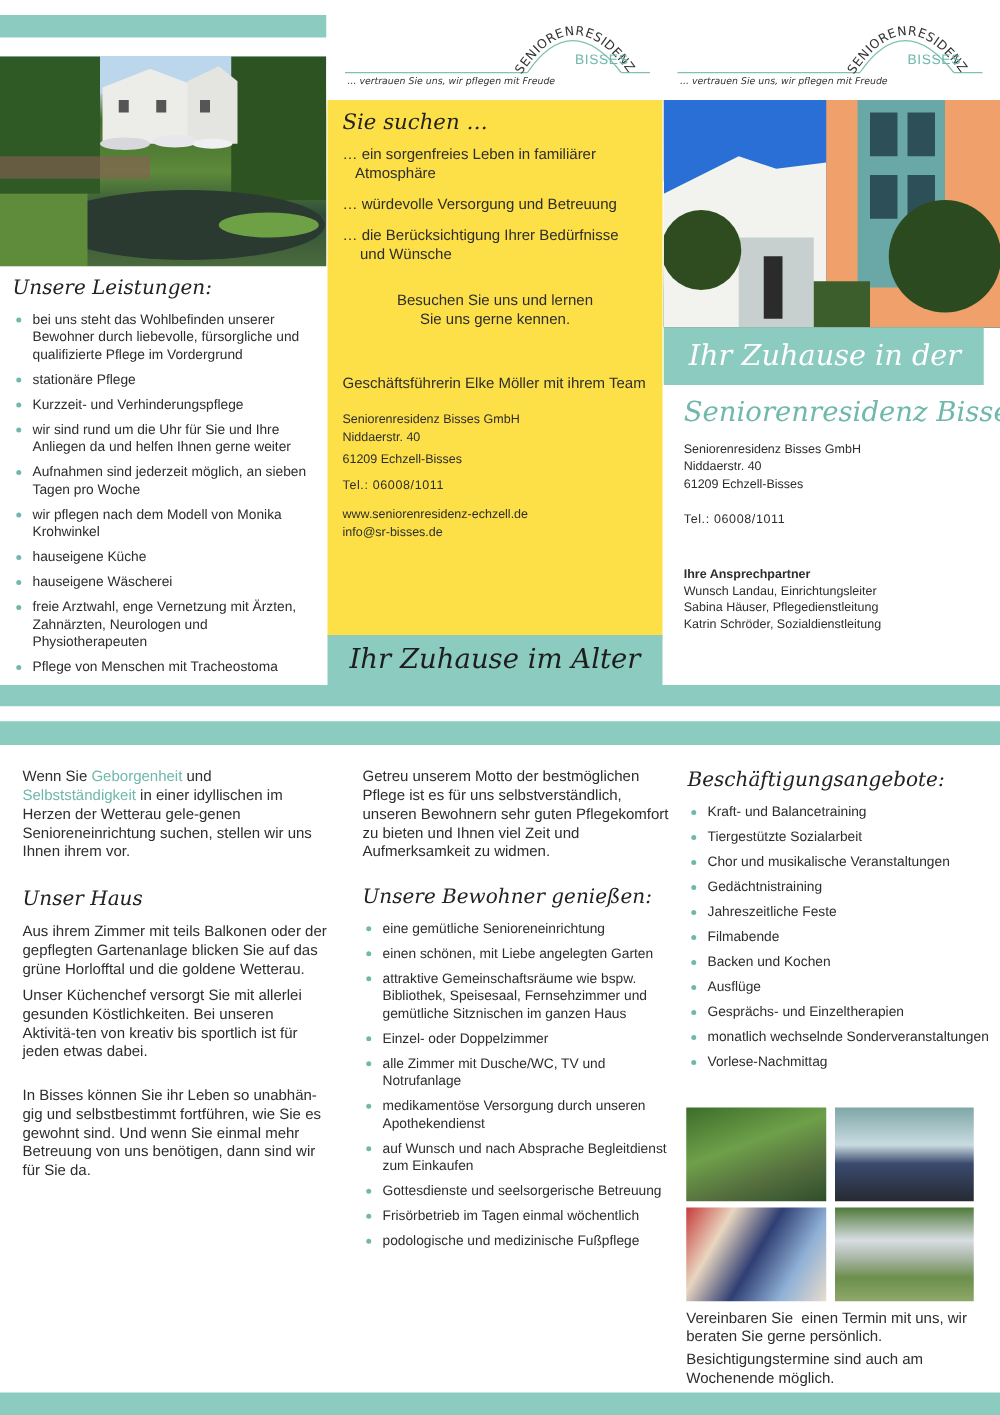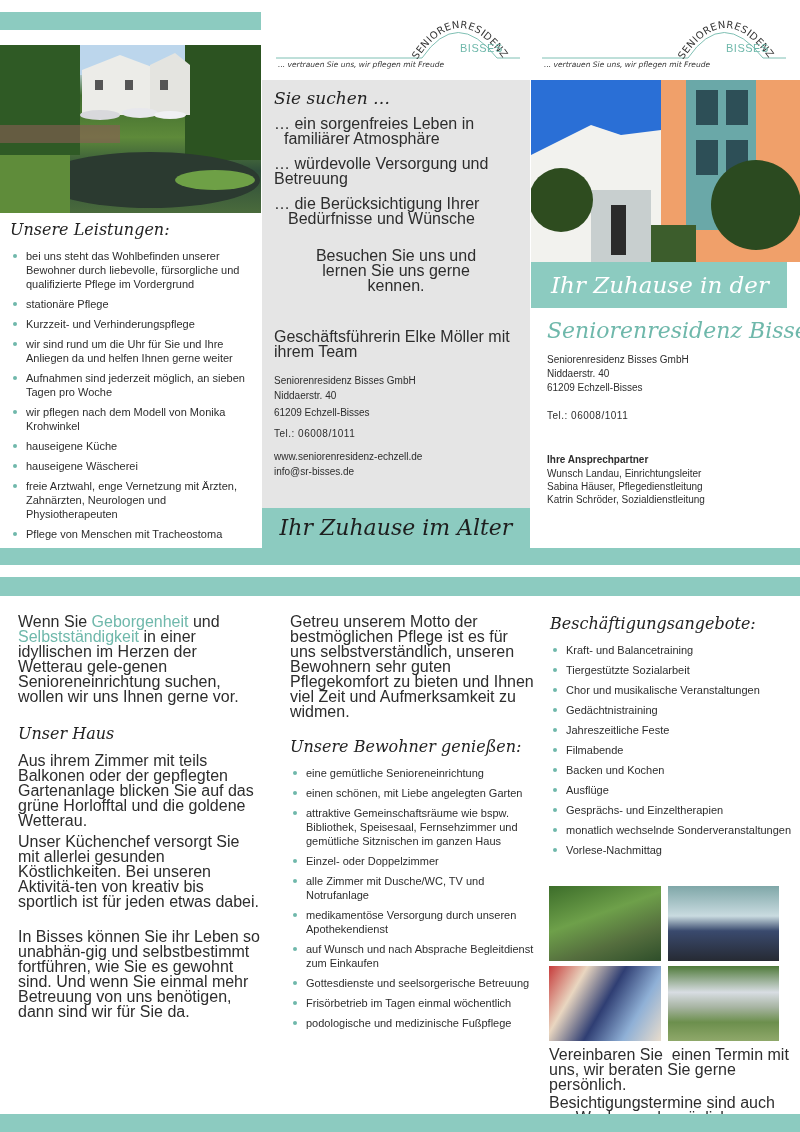--- a/index.html
+++ b/index.html
@@ -1,22 +1,22 @@
 <!DOCTYPE html>
 <html><head>
 <meta charset="utf-8">
 <style>
   * { box-sizing: border-box; margin: 0; padding: 0; }
   html, body { width: 800px; height: 1132px; background: #ffffff; overflow: hidden; }
   body { position: relative; font-family: "Liberation Sans", "DejaVu Sans", sans-serif; color: #2b2b2b; }
   .abs { position: absolute; }
   .teal { background: #8ccbc0; }
-  .mint { background: #e5e5e5; }
+  .mint { background: #fde047; }
   .script { font-family: "DejaVu Serif", "Liberation Serif", serif; font-style: italic; }
-  .body-text { font-size: 16px; line-height: 15px; color: #2d2d2d; }
+  .body-text { font-size: 12px; line-height: 15px; color: #2d2d2d; }
   ul.bullets { list-style: none; }
   ul.bullets li { position: relative; padding-left: 16px; font-size: 11px; line-height: 14px; margin-bottom: 6px; color: #2d2d2d; }
   ul.bullets li::before { content: ""; position: absolute; left: 3px; top: 5px; width: 4px; height: 4px; border-radius: 50%; background: #6fb8ab; }
   .photo { overflow: hidden; }
 
   
   .logo { width: 250px; height: 66px; }
   .logo .tagline { position: absolute; left: 6px; top: 58px; font-size: 7.5px; font-style: italic; color: #333; white-space: nowrap; font-family: "DejaVu Sans", sans-serif; }
   .logo .bisses { position: absolute; left: 188px; top: 40px; font-size: 11px; color: #6fb8ab; letter-spacing: 0.5px; }
 
@@ -138,21 +138,21 @@
   <div class="body-text" style="font-size:10px;line-height:13px;">Wunsch Landau, Einrichtungsleiter</div>
   <div class="body-text" style="font-size:10px;line-height:13px;">Sabina Häuser, Pflegedienstleitung</div>
   <div class="body-text" style="font-size:10px;line-height:13px;">Katrin Schröder, Sozialdienstleitung</div>
 </div>
 
 <div class="abs teal" style="left:0;top:548px;width:800px;height:17px;"></div>
 <div class="abs teal" style="left:0;top:577px;width:800px;height:19px;"></div>
 
 <div class="abs" style="left:18px;top:614px;width:245px;">
   <p class="body-text" style="margin-bottom:20px;">
-    <span>Wenn Sie </span><span style="color:#6fb8ab;">Geborgenheit</span><span> und </span><span style="color:#6fb8ab;">Selbstständigkeit</span><span> in einer idyllischen im Herzen der Wetterau gele-genen Senioreneinrichtung suchen, wollen wir uns Ihnen gerne vor.</span>
+    <span>Wenn Sie </span><span style="color:#6fb8ab;">Geborgenheit</span><span> und </span><span style="color:#6fb8ab;">Selbstständigkeit</span><span> in einer idyllischen im Herzen der Wetterau gele-genen Senioreneinrichtung suchen, stellen wir uns Ihnen ihrem vor.</span>
   </p>
   <div class="script" style="font-size:16px;margin-bottom:10px;color:#222;">Unser Haus</div>
   <p class="body-text" style="margin-bottom:6px;">Aus ihrem Zimmer mit teils Balkonen oder der gepflegten Gartenanlage blicken Sie auf das grüne Horlofftal und die goldene Wetterau.</p>
   <p class="body-text" style="margin-bottom:20px;">Unser Küchenchef versorgt Sie mit allerlei gesunden Köstlichkeiten. Bei unseren Aktivitä-ten von kreativ bis sportlich ist für jeden etwas dabei.</p>
   <p class="body-text">In Bisses können Sie ihr Leben so unabhän-gig und selbstbestimmt fortführen, wie Sie es gewohnt sind. Und wenn Sie einmal mehr Betreuung von uns benötigen, dann sind wir für Sie da.</p>
 </div>
 
 <div class="abs" style="left:290px;top:614px;width:245px;">
   <p class="body-text" style="margin-bottom:18px;">Getreu unserem Motto der bestmöglichen Pflege ist es für uns selbstverständlich, unseren Bewohnern sehr guten Pflegekomfort zu bieten und Ihnen viel Zeit und Aufmerksamkeit zu widmen.</p>
   <div class="script" style="font-size:16px;margin-bottom:10px;color:#222;">Unsere Bewohner genießen:</div>

